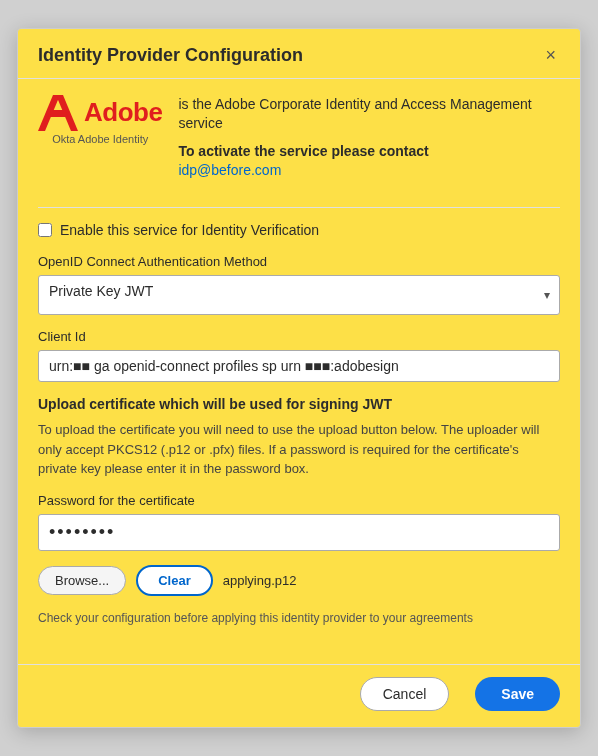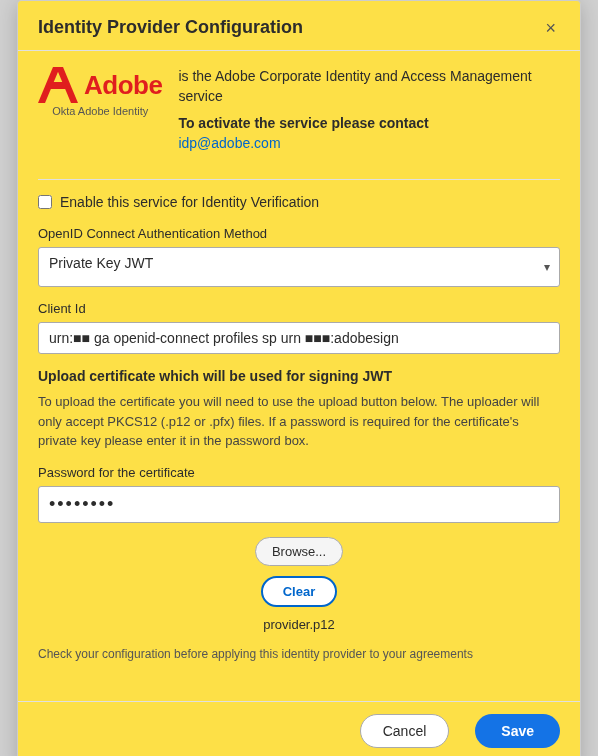--- a/index.html
+++ b/index.html
@@ -175,21 +175,20 @@
       color: #2c2c2c;
       letter-spacing: 2px;
       outline: none;
     }
     .file-upload-row {
       display: flex;
       align-items: center;
       gap: 10px;
       margin-top: 10px;
       margin-bottom: 14px;
-      flex-direction: column;
     }
     .browse-btn {
       padding: 6px 16px;
       border: 1px solid #aaa;
       border-radius: 20px;
       background: #f5f5f5;
       font-size: 13px;
       color: #2c2c2c;
       cursor: pointer;
     }
@@ -263,21 +262,21 @@
             <polygon points="10,22 30,22 27,15 13,15" fill="#e01e1e"></polygon>
           </svg>
           <span class="adobe-text">Adobe</span>
         </div>
         <div class="adobe-sub">Okta Adobe Identity</div>
       </div>
       <div class="provider-desc">
         <p>is the Adobe Corporate Identity and Access Management service</p>
         <p>
           <span class="contact-label">To activate the service please contact</span><br>
-          <a href="#">idp@adobe.com</a>
+          <a href="#">idp@before.com</a>
         </p>
       </div>
     </div>
 
     <hr class="divider">
 
     <div class="enable-row">
       <input type="checkbox" id="enable-checkbox" style="">
       <label class="enable-label" for="enable-checkbox">Enable this service for Identity Verification</label>
     </div>
@@ -305,21 +304,21 @@
     </div>
 
     <div class="field-group">
       <label class="field-label">Password for the certificate</label>
       <input type="password" class="password-input" value="12345678" placeholder="Password" style="">
     </div>
 
     <div class="file-upload-row">
       <button class="browse-btn">Browse...</button>
       <button class="clear-btn">Clear</button>
-      <span class="filename">provider.p12</span>
+      <span class="filename">applying.p12</span>
     </div>
 
     <div class="check-notice">Check your configuration before applying this identity provider to your agreements</div>
 
   </div>
 
   <div class="dialog-footer">
     <button class="cancel-btn">Cancel</button>
     <button class="save-btn">Save</button>
   </div>

